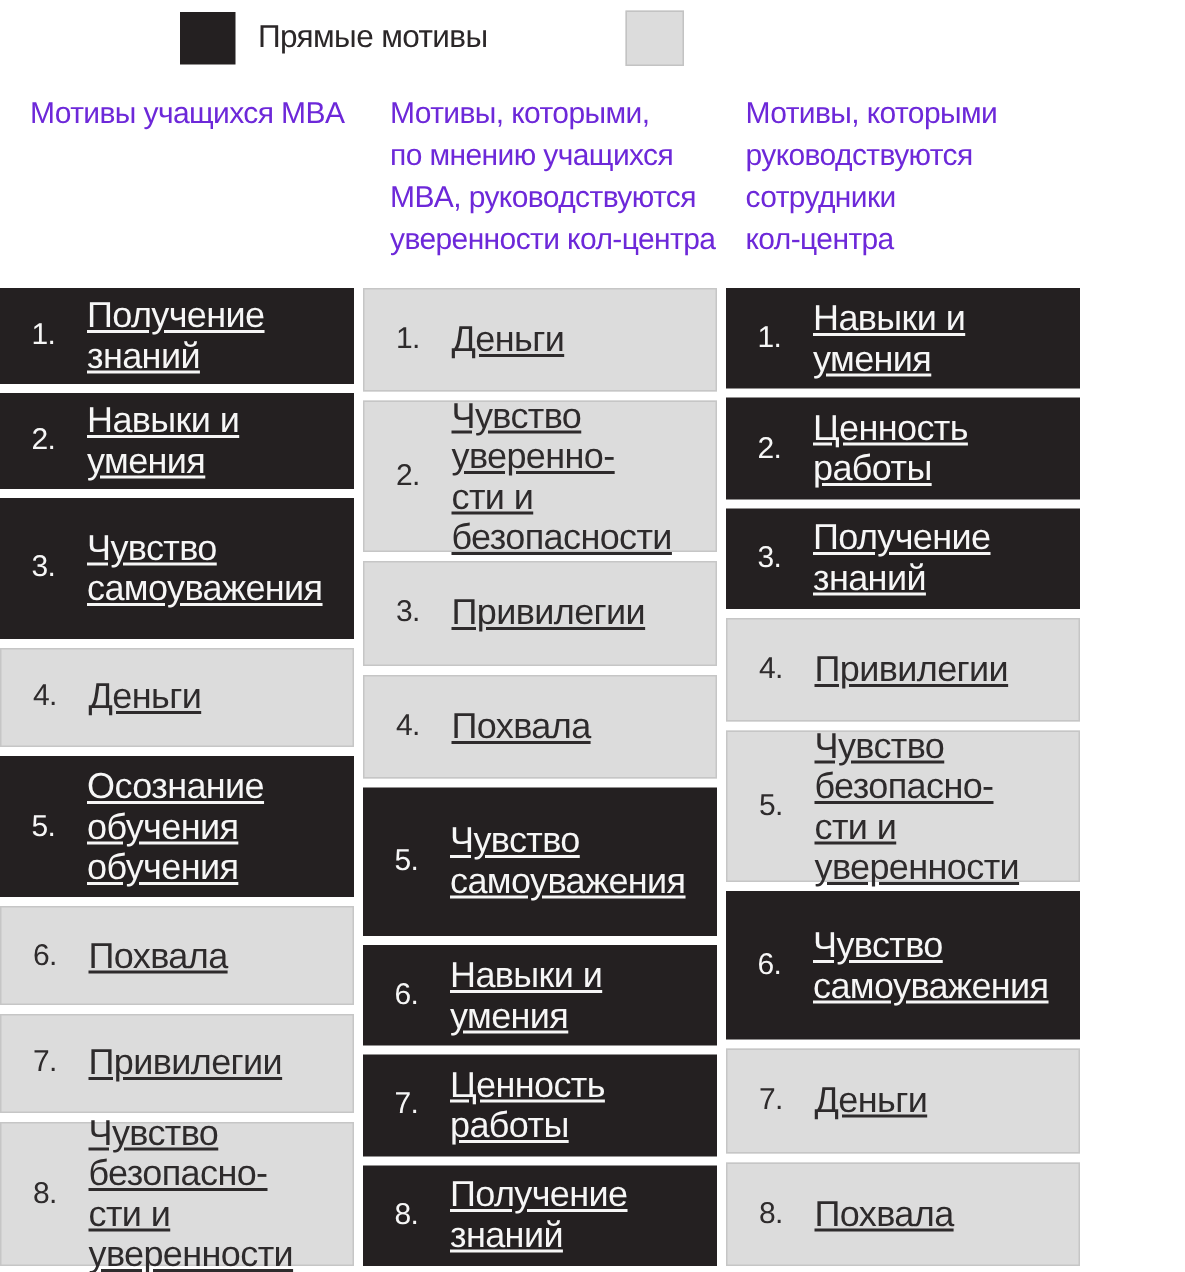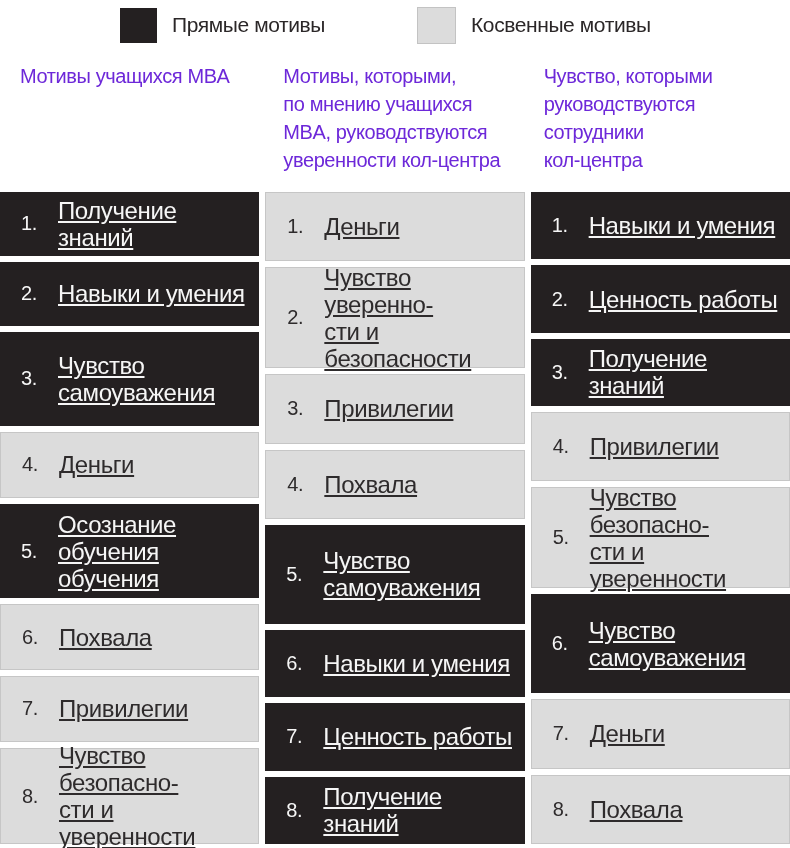--- a/index.html
+++ b/index.html
@@ -3,21 +3,21 @@
 <meta charset="utf-8">
 <style>
   html, body {
     margin: 0;
     padding: 0;
     background: #ffffff;
     font-family: "Liberation Sans", sans-serif;
   }
   .figure {
     position: relative;
-    width: 790px;
+    width: 720px;
     height: 848px;
     background: #ffffff;
     overflow: hidden;
   }
   
   .legend {
     display: flex;
     align-items: center;
     height: 40px;
     padding-top: 5px;
@@ -112,31 +112,30 @@
 
 <div class="figure">
 
   <div class="legend">
     <div class="legend-item first">
       <span class="swatch dark"></span>
       <span class="legend-label">Прямые мотивы</span>
     </div>
     <div class="legend-item second">
       <span class="swatch light"></span>
-      <span class="legend-label">Косвенные мотивы</span>
     </div>
   </div>
 
   <div class="headers" id="headers">
       <div class="header-cell c1">Мотивы учащихся MBA</div>
       <div class="header-cell c2">Мотивы, которыми,
 по мнению учащихся
 MBA, руководствуются
 уверенности кол-центра</div>
-      <div class="header-cell c3">Чувство, которыми
+      <div class="header-cell c3">Мотивы, которыми
 руководствуются
 сотрудники
 кол-центра</div>
     </div>
 
   <div class="columns" id="columns">
       <div class="col">
         <div class="box direct single">
           <span class="num">1.</span>
           <span class="label">Получение знаний</span>

